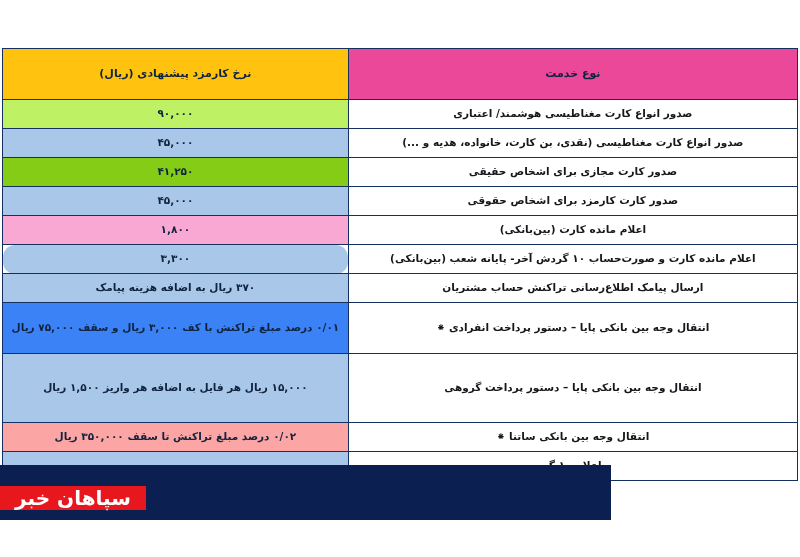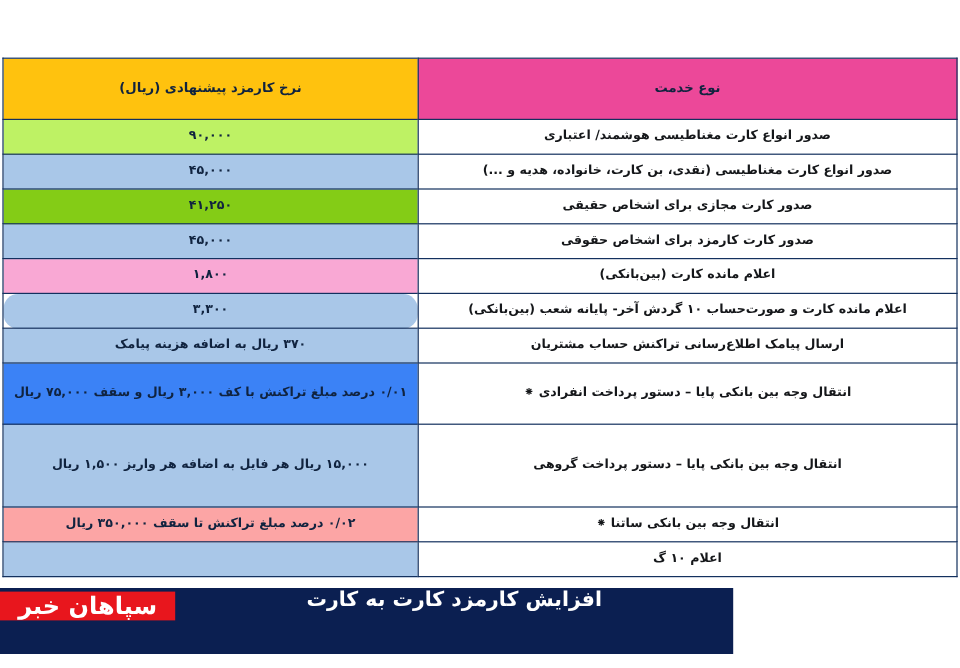--- a/index.html
+++ b/index.html
@@ -87,27 +87,27 @@
   }
 
   .fee-table tr.r-tall td { height: 44px; }
   .fee-table tr.r-xtall td { height: 62px; }
   .fee-table tr.r-norm td { height: 22px; }
 
   
   .news-banner {
     position: absolute;
     left: 0;
-    top: 490px;
+    top: 465px;
     width: 611px;
     height: 55px;
     background: #0b1f51;
     display: flex;
     flex-direction: row-reverse;
-    align-items: flex-start;
+    align-items: center;
     direction: rtl;
     z-index: 40;
   }
   .news-badge {
     background: #e8161d;
     color: #ffffff;
     width: 146px;
     min-width: 146px;
     display: flex;
     align-items: center;
@@ -193,16 +193,15 @@
         </tr>
         <tr class="r-norm">
           <td class="cell-service" style="border-color: rgb(19, 48, 94);">اعلام ۱۰ گ</td>
           <td class="cell-rate" style="background: rgb(169, 199, 232); border-color: rgb(19, 48, 94);"></td>
         </tr>
       </tbody>
   </table>
 
   <div class="news-banner" style="background: rgb(11, 31, 81);">
     <div class="news-badge" style="background: rgb(232, 22, 29);">سپاهان خبر</div>
-    <div class="news-headline">افزایش کارمزد کارت به کارت</div>
   </div>
 
 </div>
 
 </body></html>

